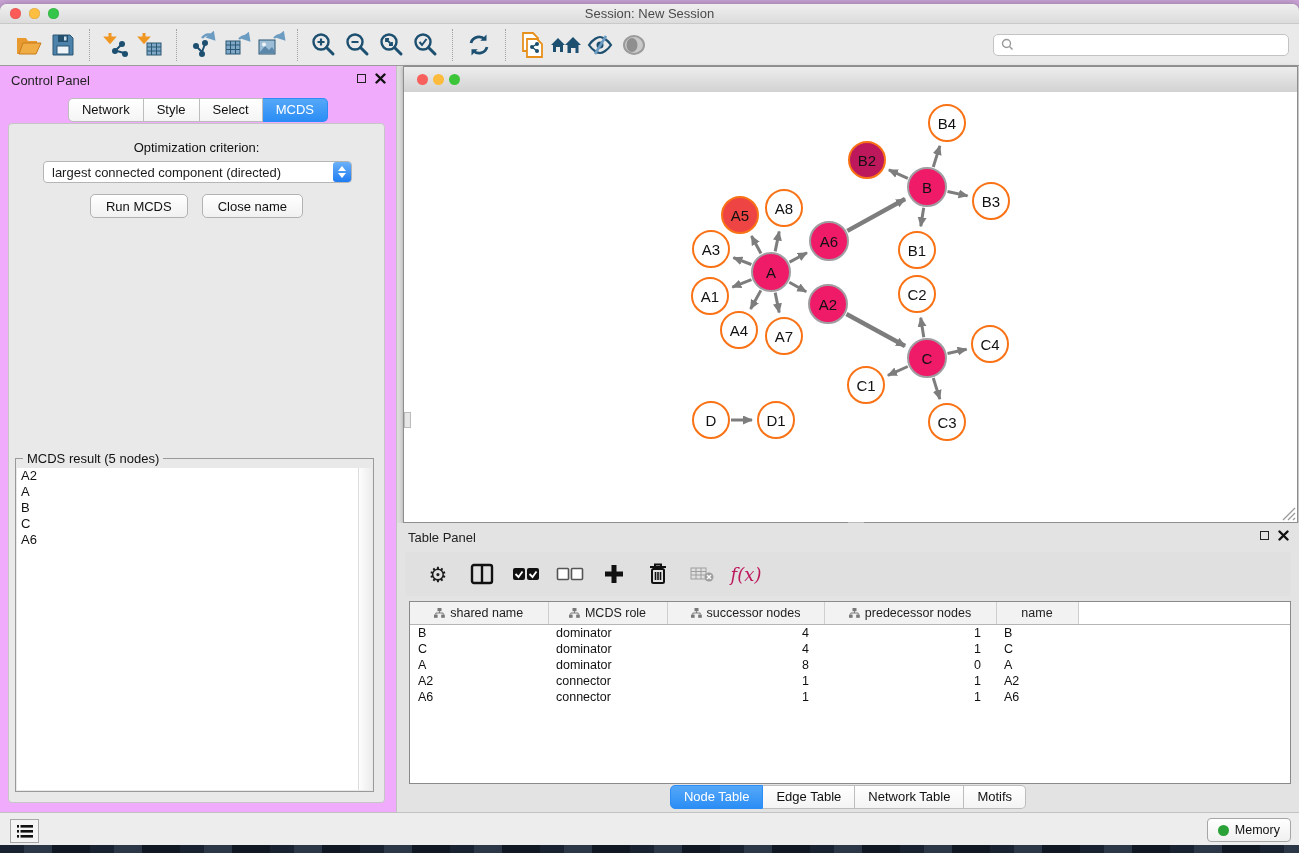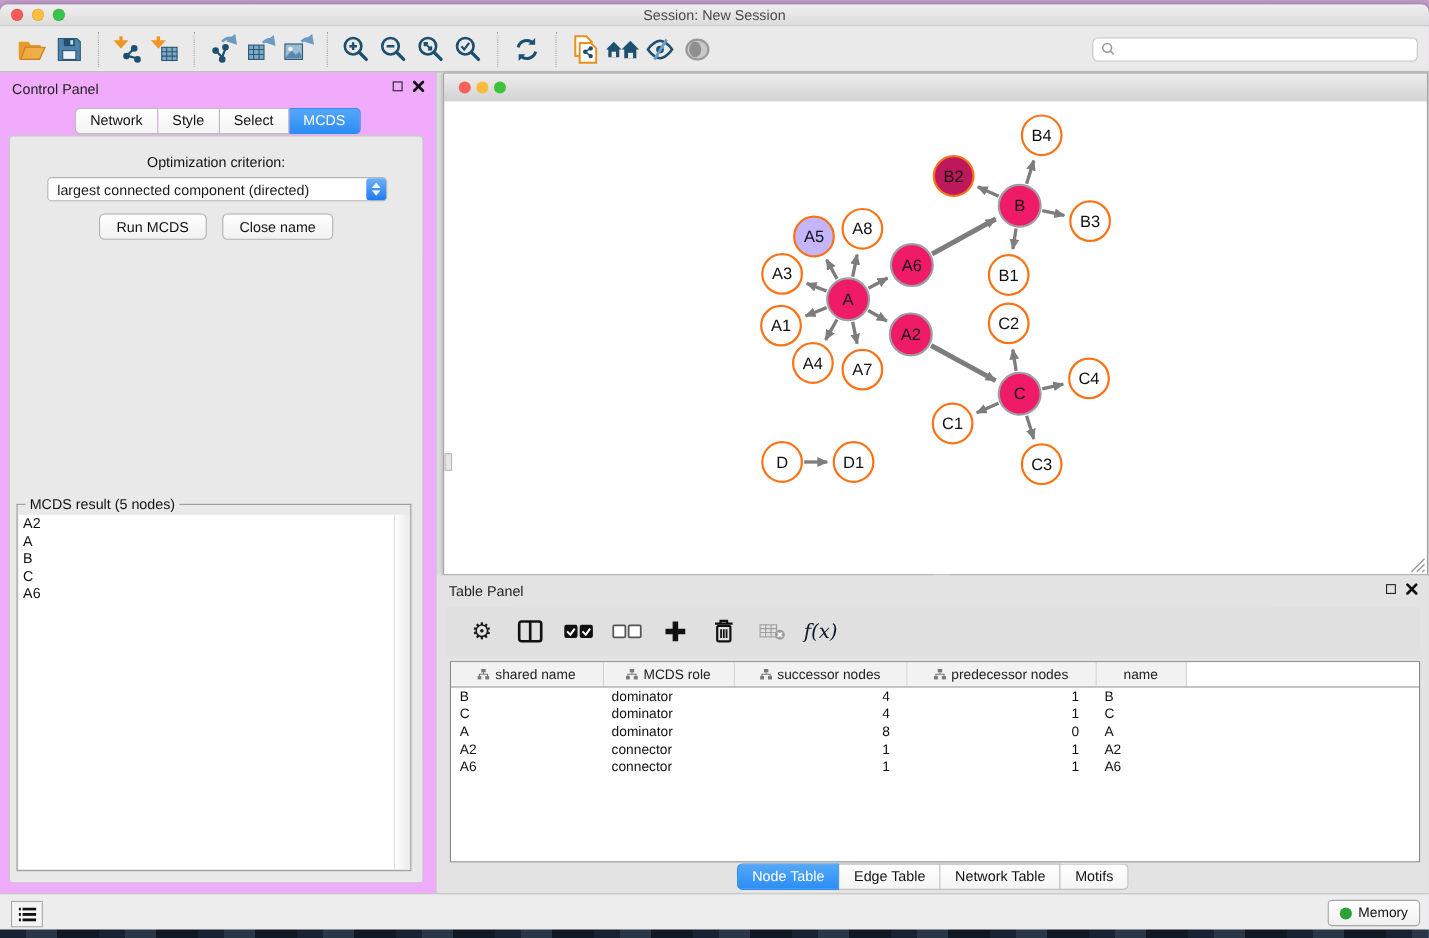--- a/index.html
+++ b/index.html
@@ -80,21 +80,21 @@
   .grip-left{position:absolute;left:0px;top:345px;width:7px;height:16px;background:#e6e6e6;border:1px solid #bbb;box-sizing:border-box;}
   .resize-grip{position:absolute;right:1px;bottom:1px;}
   .grip-bottom{position:absolute;left:50%;top:456px;width:16px;height:6px;background:#e6e6e6;border:1px solid #bbb;box-sizing:border-box;}
 
   
   .tpanel{position:absolute;left:0;right:0;top:457px;bottom:0;background:#e3e3e3;}
   .tp-toolbar{position:absolute;left:8px;right:8px;top:29px;height:44px;background:#e0e0e0;
        border-radius:3px;display:flex;align-items:center;gap:14px;padding-left:18px;box-sizing:border-box;}
   .tp-ic{width:30px;height:30px;display:flex;align-items:center;justify-content:center;}
   .gear-glyph{font-size:21px;color:#1c1c1c;line-height:1;}
-  .fx{font-family:"DejaVu Serif","Liberation Serif",serif;font-style:italic;font-size:18px;color:#0f172a;}
+  .fx{font-family:"DejaVu Serif","Liberation Serif",serif;font-style:italic;font-size:18px;color:#be185d;}
   .datatable-wrap{position:absolute;left:12px;right:8px;top:78px;bottom:29px;background:#fff;
        border:1px solid #8a8a8a;overflow:hidden;}
   table.data{border-collapse:collapse;table-layout:fixed;width:100%;}
   table.data th{height:22px;background:#f2f2f2;border-right:1px solid #cfcfcf;border-bottom:1px solid #b5b5b5;
        font-weight:normal;font-size:12.5px;color:#222;text-align:center;padding:0 4px;white-space:nowrap;overflow:hidden;}
   table.data th.filler{background:#fff;border-right:none;}
   table.data th svg{vertical-align:-1px;margin-right:5px;}
   table.data td{font-size:12.5px;height:16px;padding:0 8px;white-space:nowrap;overflow:hidden;color:#111;}
   table.data td.num{text-align:right;padding-right:15px;}
   .tp-tabs{position:absolute;left:0;right:0;bottom:4px;display:flex;justify-content:center;}
@@ -358,21 +358,21 @@
                 <line x1="529.2637748558549" y1="286.0440795387356" x2="535.8414001647373" y2="307.0924805271593" stroke="#7d7d7d" stroke-width="3" marker-end="url(#ah)"></line>
                 <line x1="327" y1="328" x2="348" y2="328" stroke="#7d7d7d" stroke-width="3" marker-end="url(#ah)"></line>
               </svg>
             <svg class="resize-grip" width="14" height="14" viewBox="0 0 14 14">
                 <path d="M13 1L1 13M13 6L6 13M13 11l-2 2" stroke="#9a9a9a" stroke-width="1.3"></path>
               </svg>
           <div class="gnode" style="left: 524px; top: 12px; width: 38px; height: 38px; background: rgb(255, 255, 255);">B4</div>
               <div class="gnode" style="left: 444px; top: 49px; width: 38px; height: 38px; background: #be185d;">B2</div>
               <div class="gnode hl" style="left: 503px; top: 75px; width: 40px; height: 40px; background: rgb(239, 26, 104);">B</div>
               <div class="gnode" style="left: 568px; top: 90px; width: 38px; height: 38px; background: rgb(255, 255, 255);">B3</div>
-              <div class="gnode" style="left: 317px; top: 104px; width: 38px; height: 38px; background: #c4b5fd;">A5</div>
+              <div class="gnode" style="left: 317px; top: 104px; width: 38px; height: 38px; background: #ef4444;">A5</div>
               <div class="gnode" style="left: 361px; top: 97px; width: 38px; height: 38px; background: rgb(255, 255, 255);">A8</div>
               <div class="gnode hl" style="left: 405px; top: 129px; width: 40px; height: 40px; background: rgb(239, 26, 104);">A6</div>
               <div class="gnode" style="left: 288px; top: 138px; width: 38px; height: 38px; background: rgb(255, 255, 255);">A3</div>
               <div class="gnode" style="left: 494px; top: 139px; width: 38px; height: 38px; background: rgb(255, 255, 255);">B1</div>
               <div class="gnode hl" style="left: 347px; top: 160px; width: 40px; height: 40px; background: rgb(239, 26, 104);">A</div>
               <div class="gnode" style="left: 494px; top: 183px; width: 38px; height: 38px; background: rgb(255, 255, 255);">C2</div>
               <div class="gnode" style="left: 287px; top: 185px; width: 38px; height: 38px; background: rgb(255, 255, 255);">A1</div>
               <div class="gnode hl" style="left: 404px; top: 192px; width: 40px; height: 40px; background: rgb(239, 26, 104);">A2</div>
               <div class="gnode" style="left: 316px; top: 219px; width: 38px; height: 38px; background: rgb(255, 255, 255);">A4</div>
               <div class="gnode" style="left: 361px; top: 225px; width: 38px; height: 38px; background: rgb(255, 255, 255);">A7</div>

